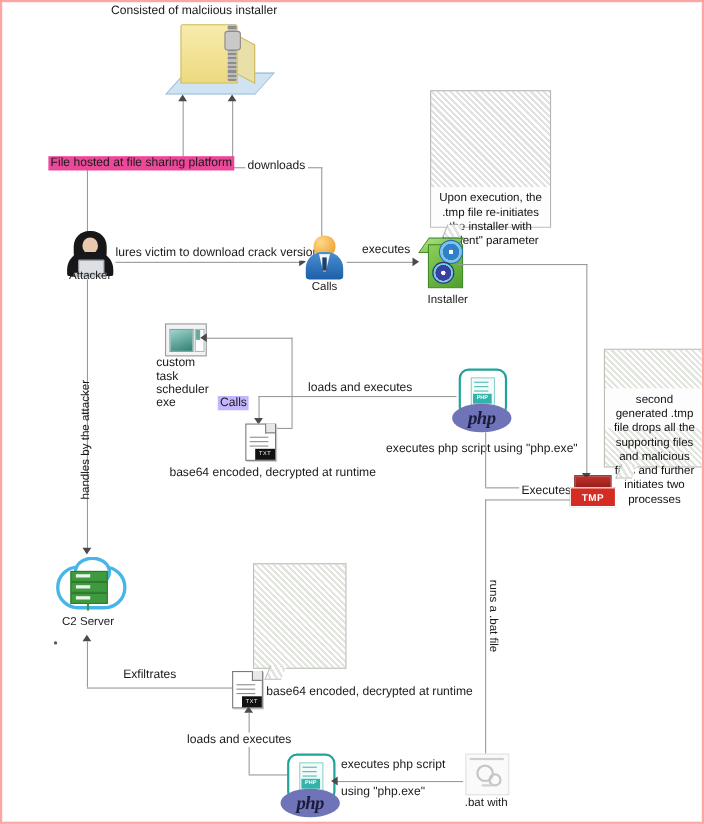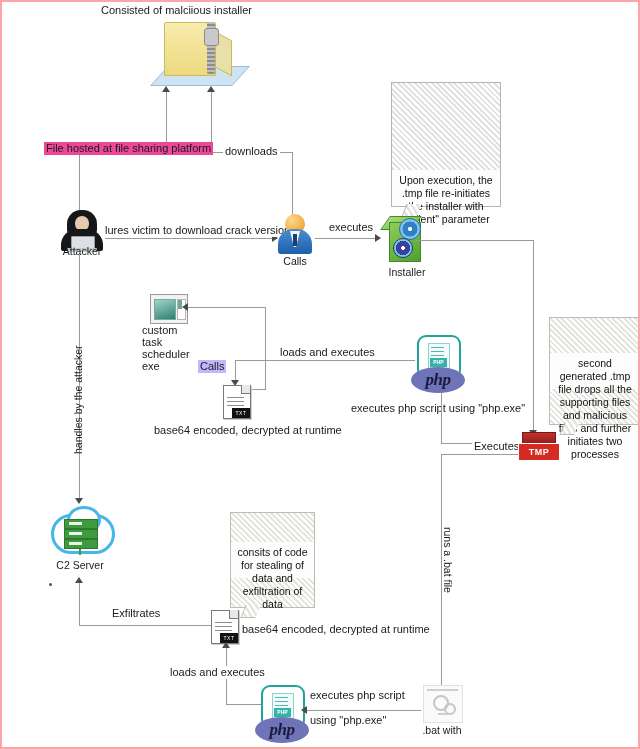--- a/index.html
+++ b/index.html
@@ -289,21 +289,20 @@
   </div>
   <div class="cap" style="left:44px;top:557px;width:68px;text-align:center;">C2 Server</div>
   <div class="dot" style="left:47px;top:581px;"></div>
 
   <div class="arrow up" style="left:73px;top:575px;"></div>
   <div class="v" style="left:77px;top:581px;height:42px;"></div>
   <div class="h" style="left:77px;top:623px;width:132px;"></div>
   <div class="lbl" style="left:108px;top:605px;background:#fff;padding:0 2px;">Exfiltrates</div>
 
   <div class="note" style="left:228px;top:510px;width:85px;height:96px;">
-    <span class="txt">consits of code for stealing of data and exfiltration of data</span>
     <span class="tail"></span>
   </div>
 
   <div class="icon txt" style="left:209px;top:608px;">
     <div class="pg"></div>
       <div class="fold"></div>
     <div class="ln" style="top:12px;"></div>
       <div class="ln" style="top:16px;"></div>
       <div class="ln" style="top:20px;"></div>
     <div class="badge">TXT</div>

